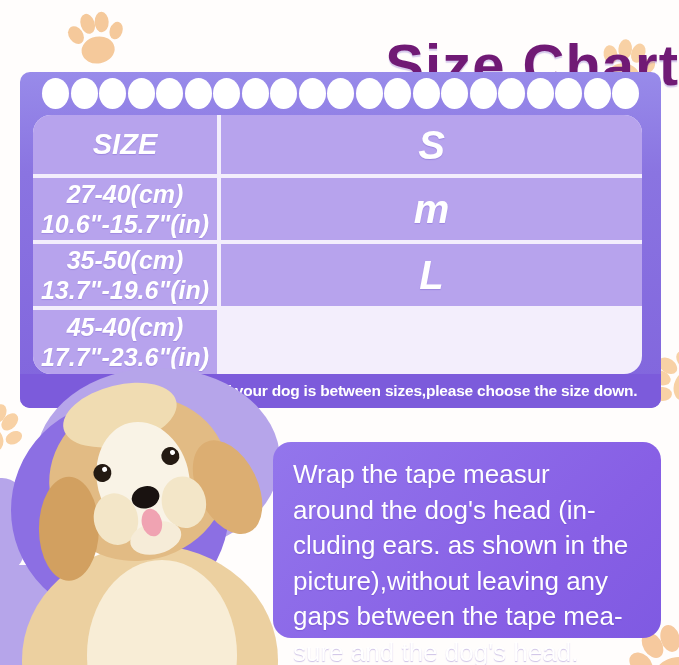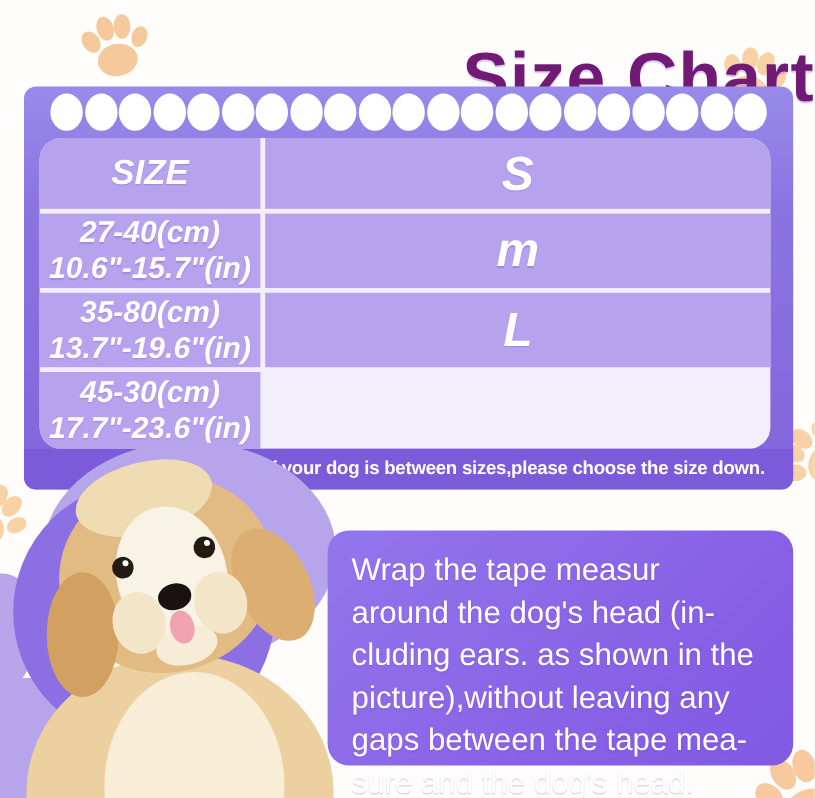--- a/index.html
+++ b/index.html
@@ -144,29 +144,29 @@
       </div>
       <div class="cell">
         <span class="val">27-40(cm)</span>
         <span class="val">10.6"-15.7"(in)</span>
       </div>
 
       <div class="cell">
         <span class="size-letter">m</span>
       </div>
       <div class="cell">
-        <span class="val">35-80(cm)</span>
+        <span class="val">35-50(cm)</span>
         <span class="val">13.7"-19.6"(in)</span>
       </div>
 
       <div class="cell">
         <span class="size-letter">L</span>
       </div>
       <div class="cell">
-        <span class="val">45-30(cm)</span>
+        <span class="val">45-40(cm)</span>
         <span class="val">17.7"-23.6"(in)</span>
       </div>
     </div>
 
     <div class="note-strip">If your dog is between sizes,please choose the size down.</div>
   </div>
 
   <div class="dog-scene">
     <svg viewBox="0 0 292 305">
 

